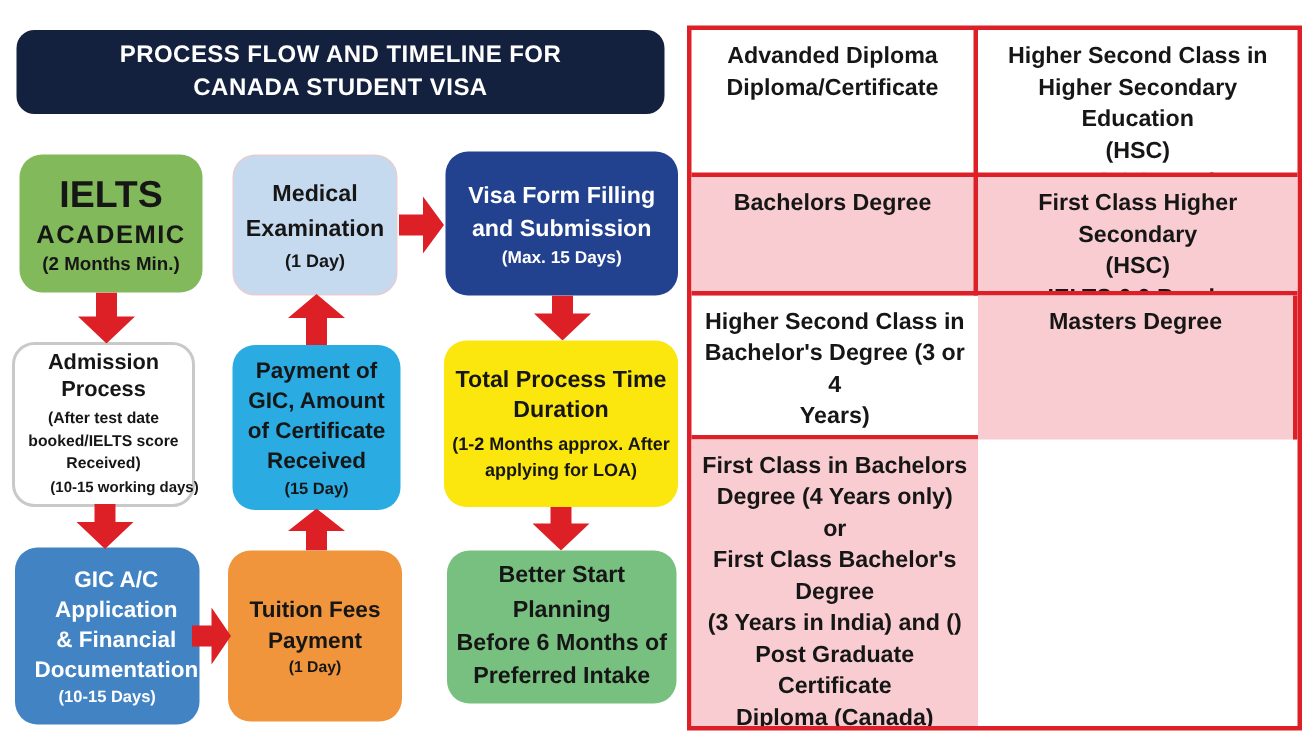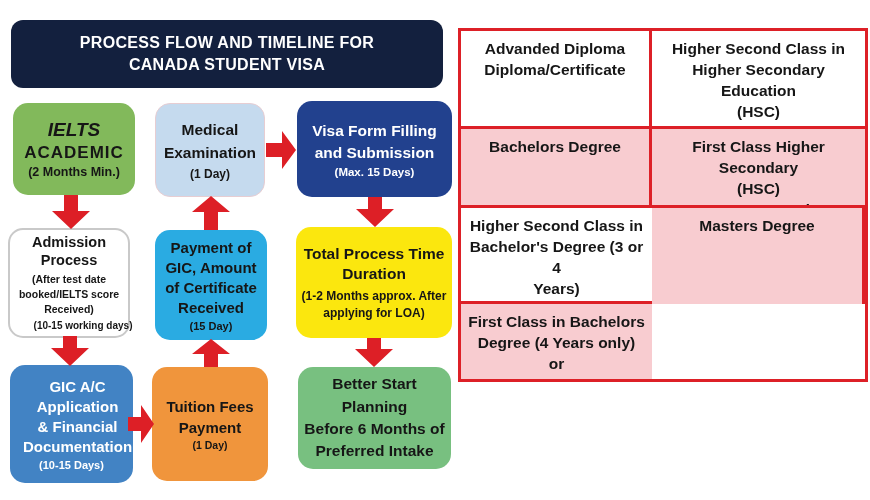--- a/index.html
+++ b/index.html
@@ -2,36 +2,36 @@
 <html style="--header_bg: #13203e; --ielts_green: #82b95b; --medical_blue: #c5daee; --visa_navy: #22418e; --admission_border: #c9c9c9; --payment_cyan: #2aabe2; --gic_blue: #4283c4; --tuition_orange: #f0953c; --duration_yellow: #fbe70e; --planning_green: #78c080; --arrow_red: #dd1f26; --table_red: #dd2027; --row_pink: #f8ccd0; --text_dark: #161616;"><head>
 <meta charset="utf-8">
 <style>
   * { margin:0; padding:0; box-sizing:border-box; }
   html,body { background:#ffffff; }
   body { font-family:"Liberation Sans", sans-serif; }
   .stage { position:relative; width:870px; height:500px; background:#fff; overflow:hidden; }
 
   
   .header {
-    position:absolute; left:11px; top:20px; width:432px; height:68px;
+    position:absolute; left:11px; top:20px; width:432px; height:56px;
     background:var(--header_bg); border-radius:12px; color:#fff;
     display:flex; flex-direction:column; justify-content:center; align-items:center;
     font-weight:700; font-size:16px; line-height:1.35; letter-spacing:.3px; text-align:center;
   }
 
   
   .box {
     position:absolute; border-radius:15px; color:var(--text_dark);
     display:flex; flex-direction:column; justify-content:center; align-items:center;
     text-align:center; font-weight:700; padding:4px 5px;
   }
   .box .t1, .box .t2, .box .t3 { white-space:pre-line; }
 
   .b-ielts   { left:13px;  top:103px; width:122px; height:92px;  background:var(--ielts_green); }
-  .b-ielts .t1 { font-size:19px;font-style:italic; }
+  .b-ielts .t1 { font-size:25px; }
   .b-ielts .t2 { font-size:17px; letter-spacing:1px; margin-top:2px; }
   .b-ielts .t3 { font-size:12.5px; margin-top:2px; }
 
   .b-medical { left:155px; top:103px; width:110px; height:94px;  background:var(--medical_blue); border:1px solid #e7cdd2; }
   .b-medical .t1 { font-size:15.5px; line-height:1.45; }
   .b-medical .t3 { font-size:12px; margin-top:3px; }
 
   .b-visa    { left:297px; top:101px; width:155px; height:96px;  background:var(--visa_navy); color:#fff; }
   .b-visa .t1 { font-size:15.5px; line-height:1.4; }
   .b-visa .t3 { font-size:11.5px; margin-top:2px; }
@@ -59,23 +59,23 @@
 
   .b-planning { left:298px; top:367px; width:153px; height:102px; background:var(--planning_green); }
   .b-planning .t1 { font-size:15.5px; line-height:1.45; }
 
   
   .arrow { position:absolute; display:block; }
   .arrow polygon { fill:var(--arrow_red); }
 
   
   .req-table {
-    position:absolute; left:458px; top:17px; width:410px; height:354px;
+    position:absolute; left:458px; top:17px; width:410px; height:470px;
     display:grid; grid-template-columns:191px 1fr; grid-template-rows:98px 79px 96px 1fr;
-    border:3px solid var(--table_red); background:#fff;margin-top:11px;
+    border:3px solid var(--table_red); background:#fff;
   }
   .cell {
     border-right:3px solid var(--table_red); border-bottom:3px solid var(--table_red);
     text-align:center; padding:7px 4px 0; font-weight:700; font-size:15.5px; line-height:21px;
     color:var(--text_dark); white-space:pre-line; overflow:hidden;
   }
   .cell.col2 { border-right:none; }
   .cell.row4 { border-bottom:none; }
   .cell.pink { background:var(--row_pink); }
 </style>

